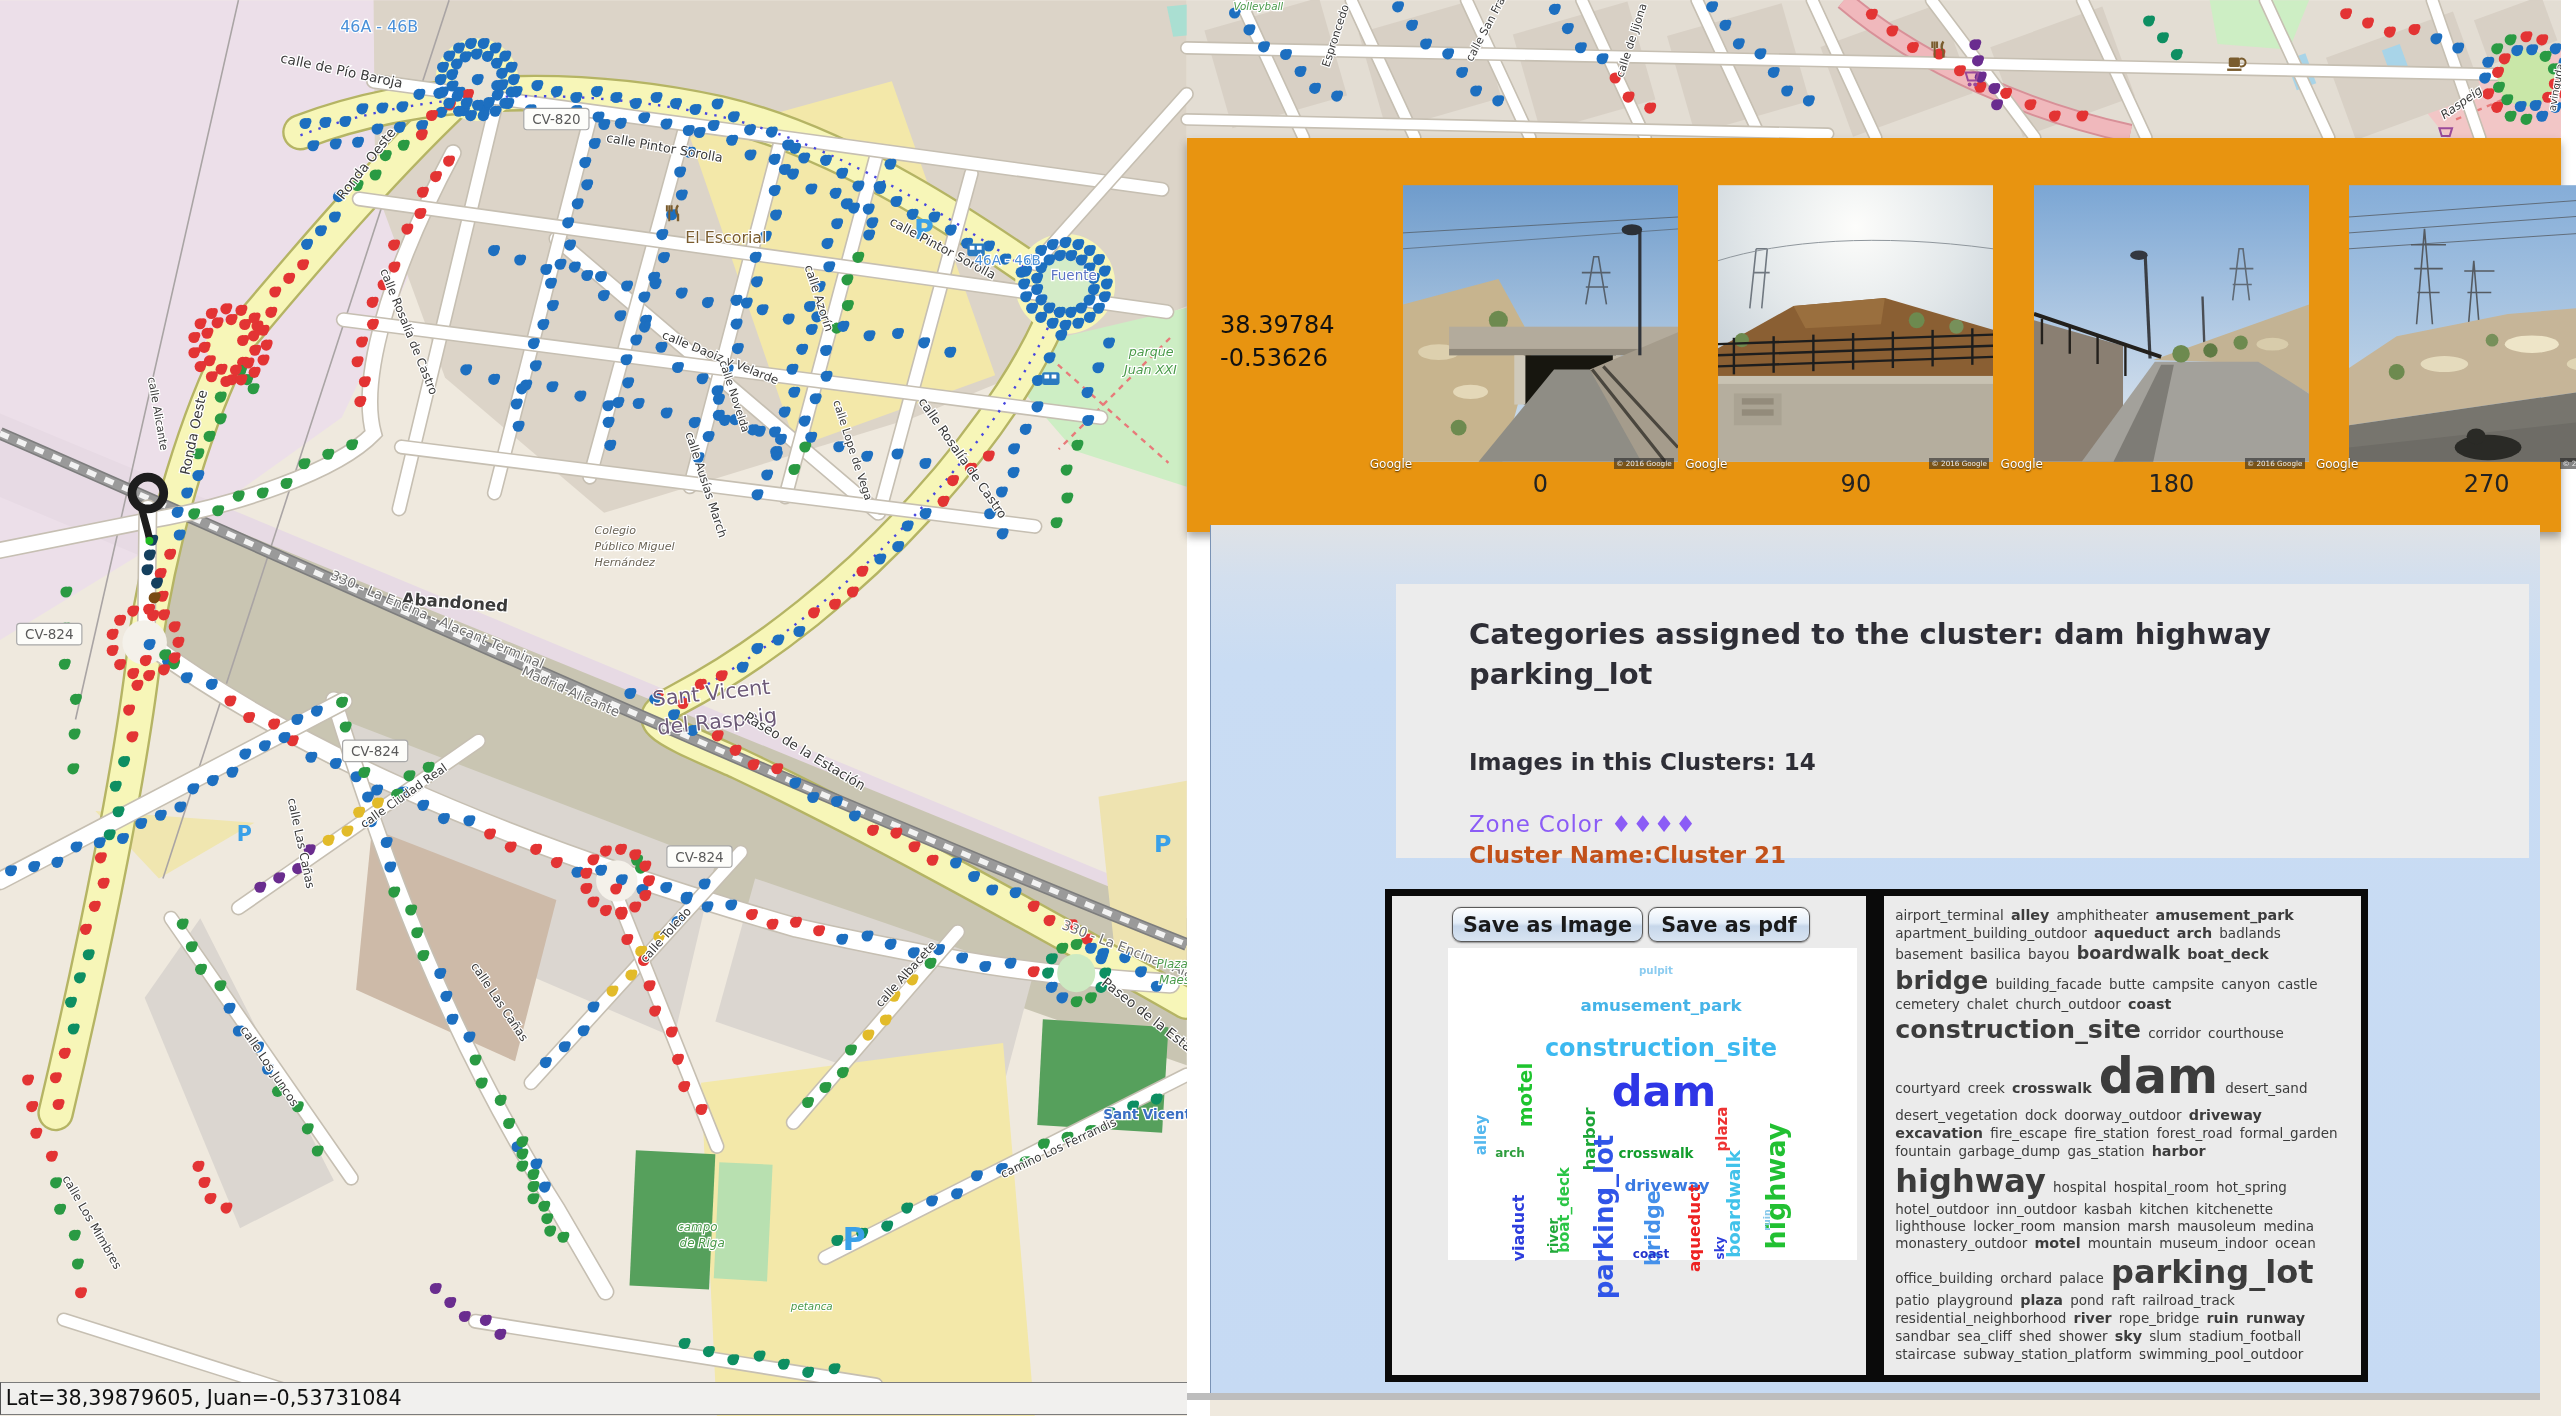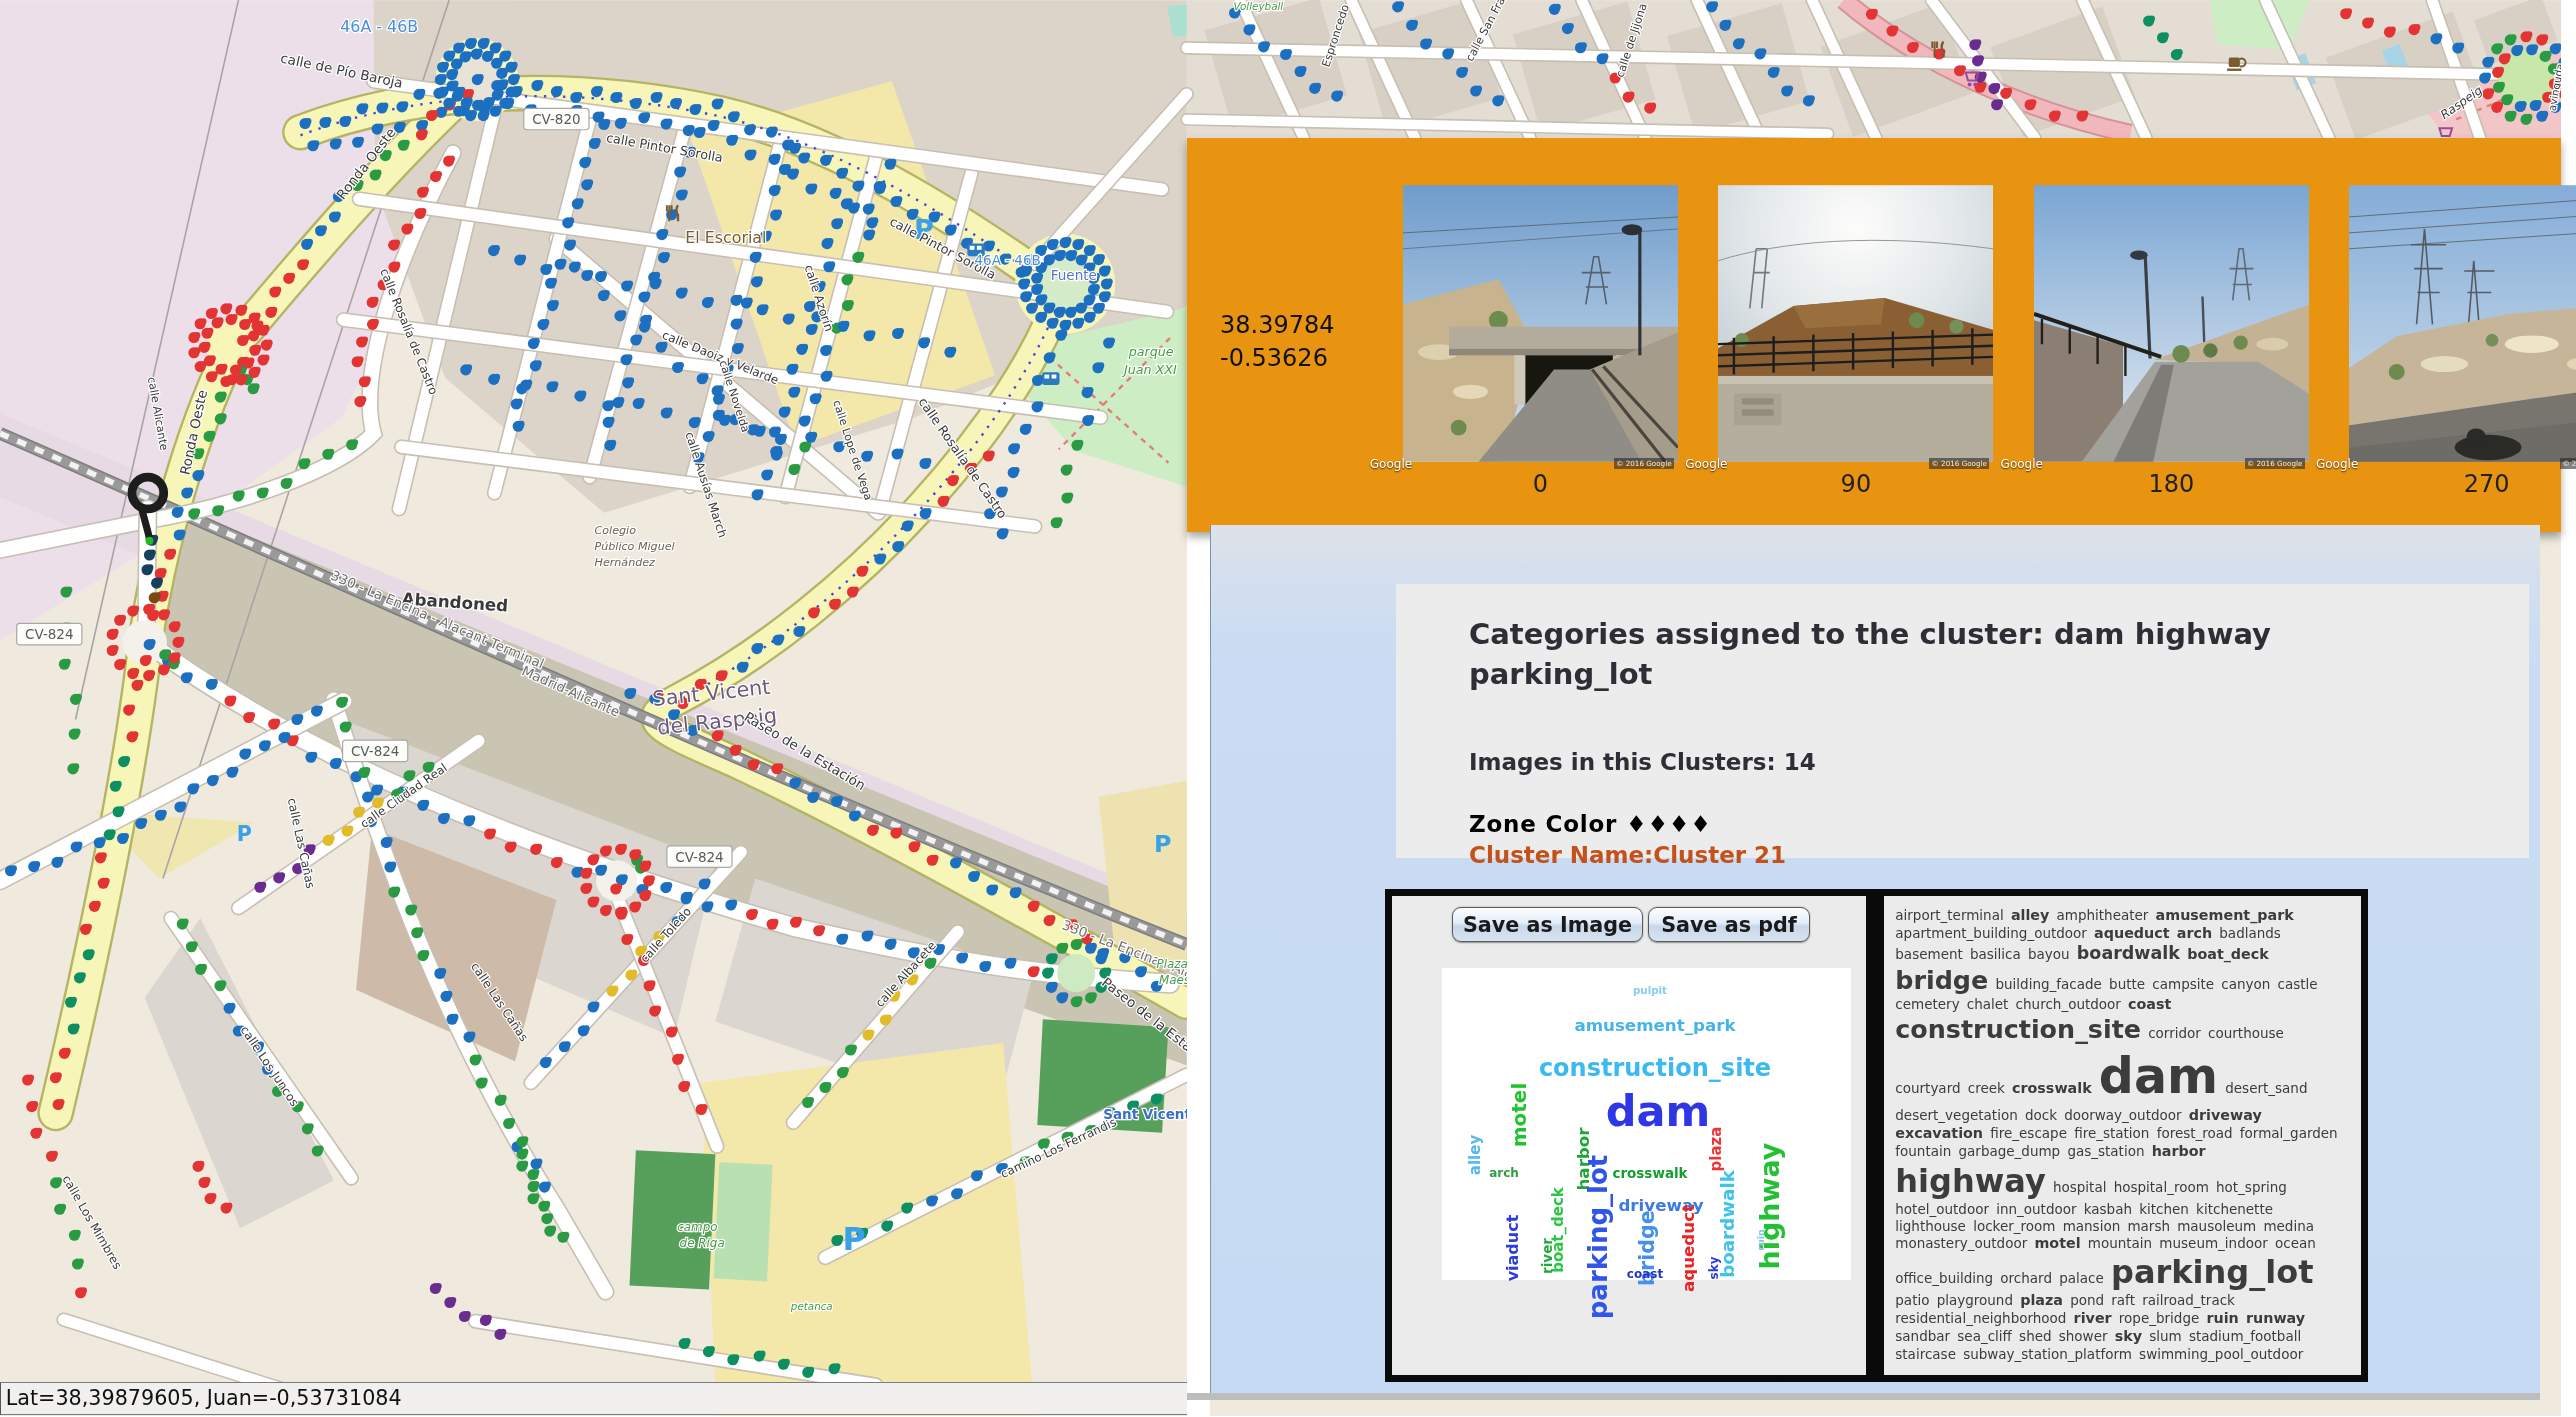--- a/index.html
+++ b/index.html
@@ -17,31 +17,31 @@
   .sv-img{width:275px;height:277px;display:block;position:relative;}
   .sv-wm{position:absolute;left:4.8px;bottom:27px;color:#fff;font-size:12px;text-shadow:0 0.8px 1.6px rgba(0,0,0,.8);}
   .sv-cr{position:absolute;right:4px;bottom:29px;color:#eee;font-size:7.2px;background:rgba(30,30,30,.55);padding:0.8px 2.4px;}
   .sv-angle{text-align:center;font-size:24px;color:#222;margin-top:8px;font-family:"DejaVu Sans",sans-serif;}
   
   #blue-panel{position:absolute;left:1210px;top:525px;width:1330px;height:869px;background:linear-gradient(180deg,#dfe2e6 0%,#d3dfee 6%,#c9dcf3 16%,#c6daf3 100%);border-left:1.6px solid #7a93b5;box-sizing:border-box;}
   #blue-bottom{position:absolute;left:1187px;top:1393px;width:1353px;height:7.2px;background:#bdbdbd;}
   #info-card{position:absolute;left:185px;top:59px;width:1133px;height:274px;background:#ececec;}
   #info-title{position:absolute;left:73px;top:30px;width:938px;font-size:29px;font-weight:bold;color:#2e2e36;line-height:40px;}
   #info-images{position:absolute;left:73px;top:165px;font-size:23px;font-weight:bold;color:#2e2e36;}
-  #info-zone{position:absolute;left:73px;top:227px;font-size:23px;font-weight:bold;color:#000000;letter-spacing:0.8px;}
+  #info-zone{position:absolute;left:73px;top:227px;font-size:23px;font-weight:normal;color:#8b5cf6;letter-spacing:0.8px;}
   #info-cluster{position:absolute;left:73px;top:258px;font-size:23px;font-weight:bold;color:#c2511a;}
   
   #wc-panel{position:absolute;left:1385px;top:889px;width:983px;height:493px;background:#0a0a0a;border:7.2px solid #0a0a0a;box-sizing:border-box;display:flex;}
   #wc-left{width:474px;height:100%;background:#ebebeb;position:relative;}
   #wc-divider{width:18.3px;height:100%;background:#0a0a0a;}
   #wc-right{flex:1;height:100%;background:#ebebeb;position:relative;}
   .wc-btn{position:absolute;top:11px;height:35px;background:linear-gradient(180deg,#fdfeff 0%,#e3edf8 45%,#c7d7ea 55%,#d8e4f2 100%);border:1.6px solid #5a5a5a;border-radius:9px;font-family:"DejaVu Sans",sans-serif;font-size:20.7px;font-weight:bold;color:#1a1a1a;text-align:center;box-shadow:0 0.8px 1.6px rgba(0,0,0,.4);cursor:pointer;}
   #btn-save-img{left:60px;width:191px;}
   #btn-save-pdf{left:256px;width:162px;}
-  #cloud-box{position:absolute;left:50px;top:52px;width:409px;height:312px;background:#fff;margin-top:20px;}
+  #cloud-box{position:absolute;left:56px;top:52px;width:409px;height:312px;background:#fff;}
   .cw{position:absolute;font-family:"DejaVu Sans",sans-serif;font-weight:bold;white-space:nowrap;transform:translate(-50%,-50%);}
   .cw.v{transform:translate(-50%,-50%) rotate(-90deg);}
   #cat-list{position:absolute;left:11px;top:11px;right:12.7px;bottom:11px;overflow:hidden;color:#3c3c3c;font-family:"DejaVu Sans",sans-serif;line-height:1.25;}
   .cl{margin-right:7.2px;display:inline-block;vertical-align:baseline;}
   .s0{font-size:13.5px;}
   .s1{font-size:14.3px;font-weight:bold;}
   .s2{font-size:17.5px;font-weight:bold;}
   .s3{font-size:25.4px;font-weight:bold;}
   .s4{font-size:32px;font-weight:bold;}
   .s5{font-size:49px;font-weight:bold;}

